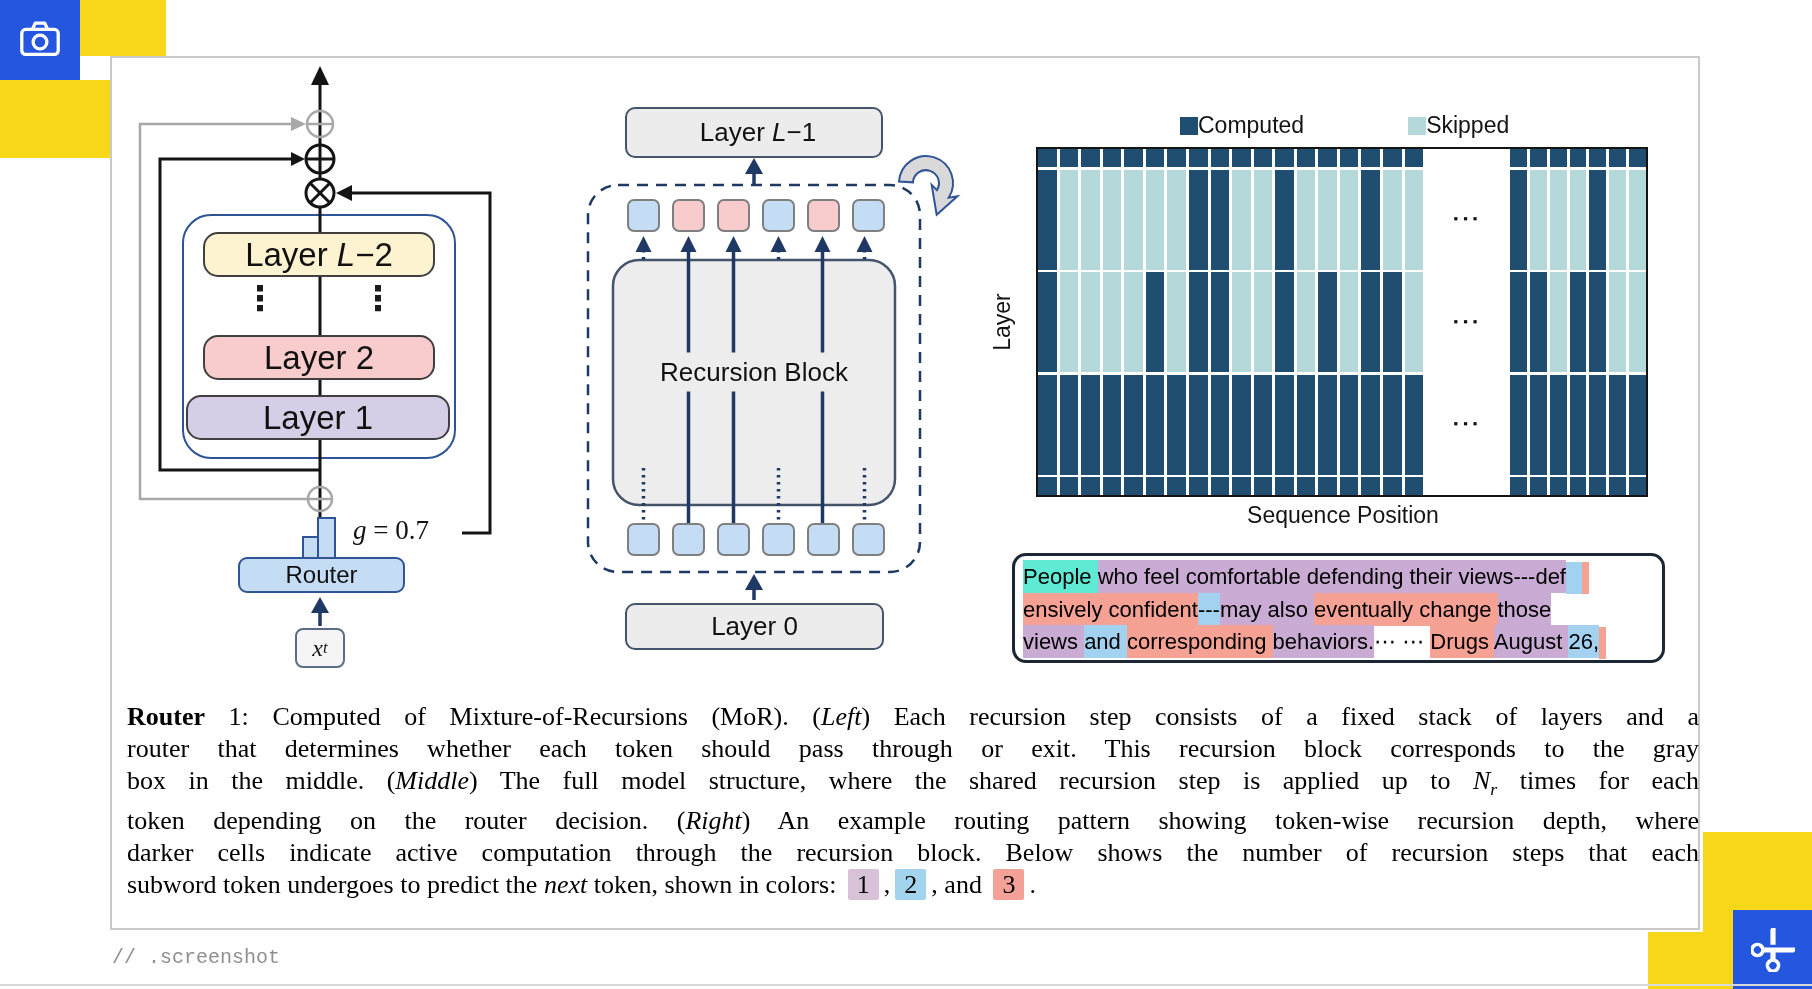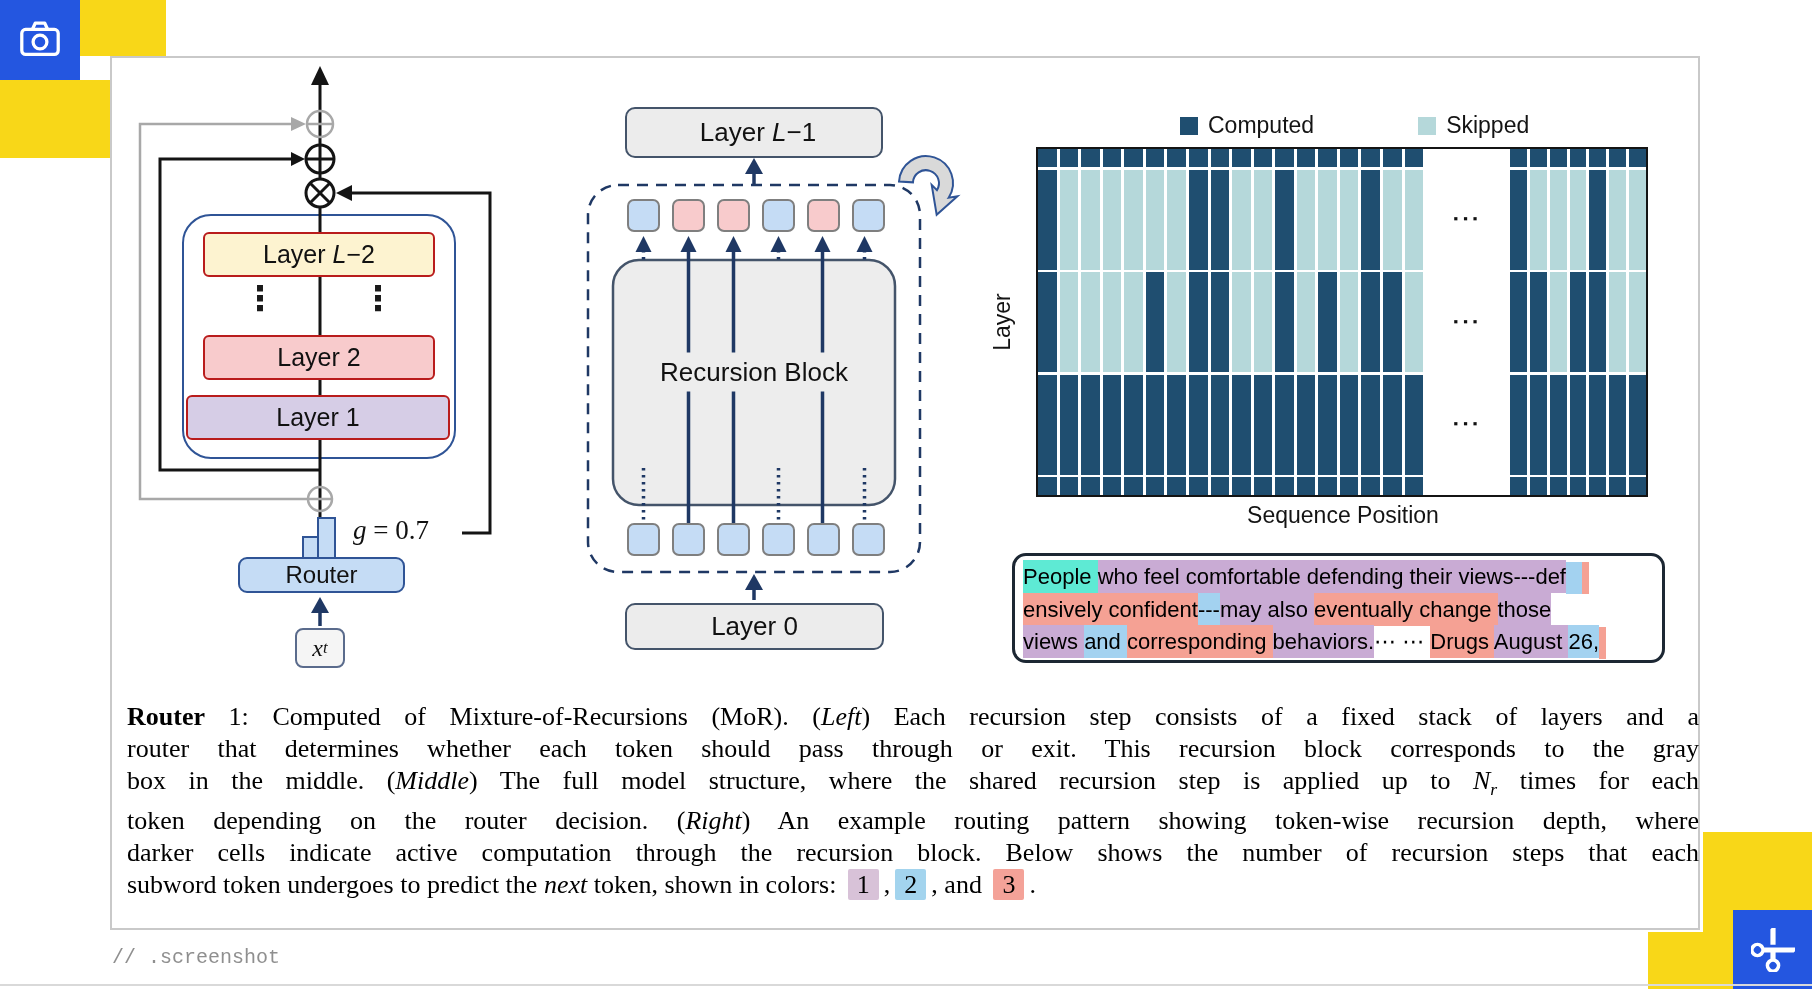--- a/index.html
+++ b/index.html
@@ -21,21 +21,21 @@
               font-size:20px;color:#8f8f8f;z-index:4;}
 
   
   .fig-box{left:110px;top:56px;width:1590px;height:874px;border:2px solid #c9c9c9;
            background:#fff;box-sizing:border-box;z-index:0;}
   svg.overlay{left:0;top:0;z-index:1;pointer-events:none;}
 
   
   .dbox{position:absolute;z-index:2;display:flex;align-items:center;justify-content:center;
         box-sizing:border-box;color:#111;}
-  .layerbox{border:2px solid #b91c1c;border-radius:6px;font-size:25px;}
+  .layerbox{border:2px solid #404040;border-radius:15px;font-size:33px;}
   #box-layer-top{left:203px;top:232px;width:232px;height:45px;}
   #box-layer-2{left:203px;top:335px;width:232px;height:45px;}
   #box-layer-1{left:186px;top:395px;width:264px;height:45px;}
   .dotscol{position:absolute;z-index:2;font-family:"DejaVu Sans",sans-serif;
            font-size:34px;font-weight:bold;color:#1a1a1a;line-height:44px;}
   #dots-left{left:243px;top:276px;} #dots-right{left:361px;top:276px;}
   #g-label{left:353px;top:515px;font-size:27px;font-family:"Liberation Serif",serif;z-index:2;color:#111;}
   #g-label .var{font-style:italic;}
   #router-box{left:238px;top:557px;width:167px;height:36px;border:2px solid #2f5496;
               border-radius:9px;font-size:24px;}
@@ -48,21 +48,21 @@
   #box-layer-lm1{left:625px;top:107px;width:258px;height:51px;padding-left:8px;}
   #box-layer-0{left:625px;top:603px;width:259px;height:47px;}
   #rb-label{left:754px;top:372px;transform:translate(-50%,-50%);background:#ededed;
             padding:4px 12px;font-size:26px;z-index:2;position:absolute;color:#111;}
   .tokrow{position:absolute;display:flex;gap:12px;z-index:2;}
   #tokrow-top{left:627px;top:199px;} #tokrow-bottom{left:627px;top:523px;}
   .tok{width:33px;height:33px;border:2px solid #7f7f7f;border-radius:7px;box-sizing:border-box;}
 
   
   #legend{left:1180px;top:112px;display:flex;gap:104px;z-index:2;}
-  .leg-item{display:flex;align-items:center;gap:10px;font-size:23px;color:#141414;}
+  .leg-item{display:flex;align-items:center;font-size:23px;color:#141414;}
   .leg-swatch{width:18px;height:18px;}
   #heatmap{left:1036px;top:147px;width:612px;height:350px;border:2px solid #141414;
            box-sizing:border-box;z-index:2;background:#fff;}
   .hm-band{display:flex;justify-content:space-between;margin-bottom:2.5px;}
   .hm-band.thin{height:18px;} .hm-band.tall{height:100px;}
   .hm-sec{display:flex;gap:3px;} .hm-sec.left{width:385px;} .hm-sec.right{width:136px;}
   .hm-cell{flex:1;}
   .hm-dots{position:absolute;left:398px;width:64px;text-align:center;font-size:13px;
            letter-spacing:5px;color:#111;z-index:3;}
   #ylab{left:1002px;top:322px;transform:translate(-50%,-50%) rotate(-90deg);

